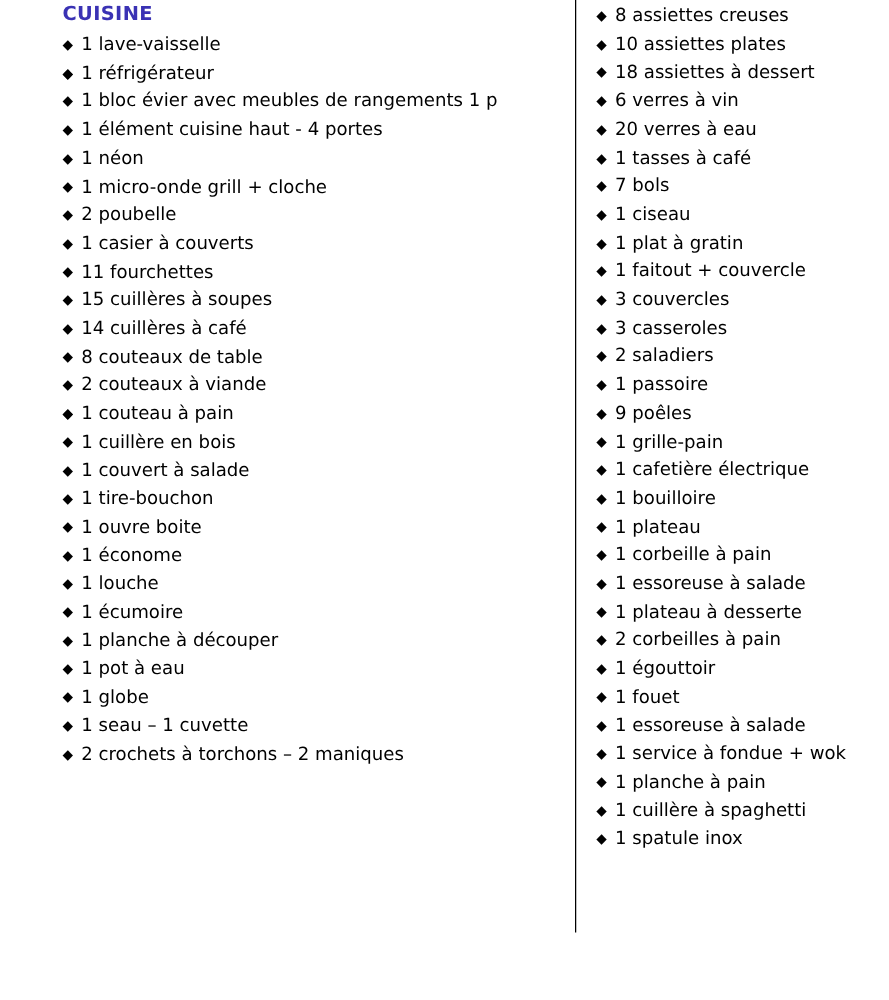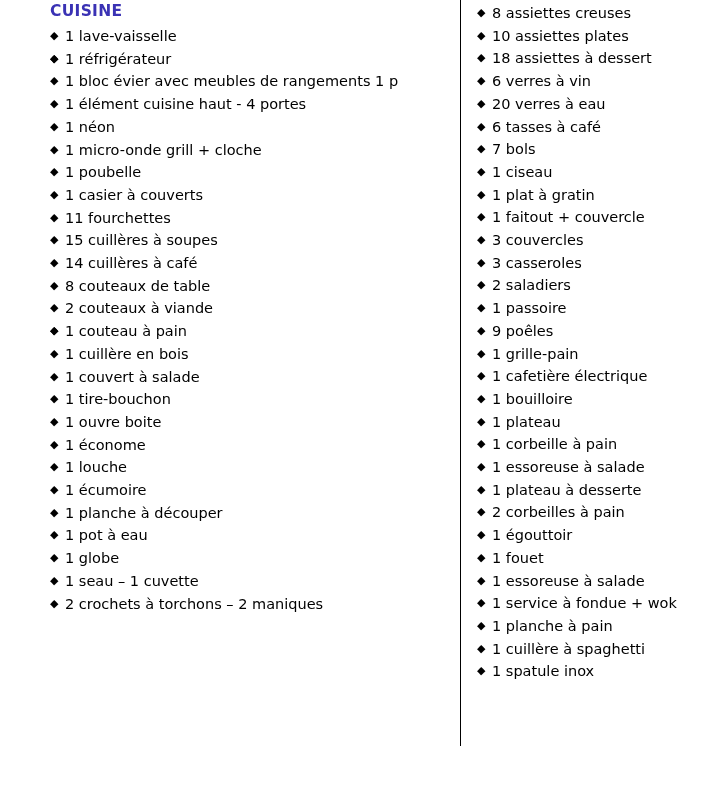--- a/index.html
+++ b/index.html
@@ -85,21 +85,21 @@
     <div class="col col-left">
       <div class="section-title">CUISINE</div>
       <ul class="items">
         <li><span class="bullet">◆</span><span>1 lave-vaisselle</span></li>
         <li><span class="bullet">◆</span></li>
         <li><span class="bullet">◆</span><span>1 réfrigérateur</span></li>
         <li><span class="bullet">◆</span><span>1 bloc évier avec meubles de rangements 1 p</span></li>
         <li><span class="bullet">◆</span><span>1 élément cuisine haut  -  4 portes</span></li>
         <li><span class="bullet">◆</span><span>1 néon</span></li>
         <li><span class="bullet">◆</span><span>1 micro-onde grill + cloche</span></li>
-        <li><span class="bullet">◆</span><span>1 poubelle</span></li>
+        <li><span class="bullet">◆</span><span>2 poubelle</span></li>
         <li><span class="bullet">◆</span><span>1 casier à couverts</span></li>
         <li><span class="bullet">◆</span><span>11 fourchettes</span></li>
         <li><span class="bullet">◆</span><span>15 cuillères à soupes</span></li>
         <li><span class="bullet">◆</span><span>14 cuillères à café</span></li>
         <li><span class="bullet">◆</span><span>8 couteaux de table</span></li>
         <li><span class="bullet">◆</span><span>2 couteaux à viande</span></li>
         <li><span class="bullet">◆</span></li>
         <li><span class="bullet">◆</span><span>1 couteau à pain</span></li>
         <li><span class="bullet">◆</span><span>1 cuillère en bois</span></li>
         <li><span class="bullet">◆</span><span>1 couvert à salade</span></li>
@@ -118,21 +118,21 @@
 
     <div class="divider"></div>
 
     <div class="col col-right">
       <ul class="items">
         <li><span class="bullet">◆</span><span>8 assiettes creuses</span></li>
         <li><span class="bullet">◆</span><span>10 assiettes plates</span></li>
         <li><span class="bullet">◆</span><span>18 assiettes à dessert</span></li>
         <li><span class="bullet">◆</span><span>6 verres à vin</span></li>
         <li><span class="bullet">◆</span><span>20 verres à eau</span></li>
-        <li><span class="bullet">◆</span><span>6 tasses à café</span></li>
+        <li><span class="bullet">◆</span><span>1 tasses à café</span></li>
         <li><span class="bullet">◆</span><span>7 bols</span></li>
         <li><span class="bullet">◆</span><span>1 ciseau</span></li>
         <li><span class="bullet">◆</span><span>1 plat à gratin</span></li>
         <li><span class="bullet">◆</span><span>1 faitout + couvercle</span></li>
         <li><span class="bullet">◆</span><span>3 couvercles</span></li>
         <li><span class="bullet">◆</span><span>3 casseroles</span></li>
         <li><span class="bullet">◆</span><span>2 saladiers</span></li>
         <li><span class="bullet">◆</span><span>1 passoire</span></li>
         <li><span class="bullet">◆</span><span>9 poêles</span></li>
         <li><span class="bullet">◆</span><span>1 grille-pain</span></li>

